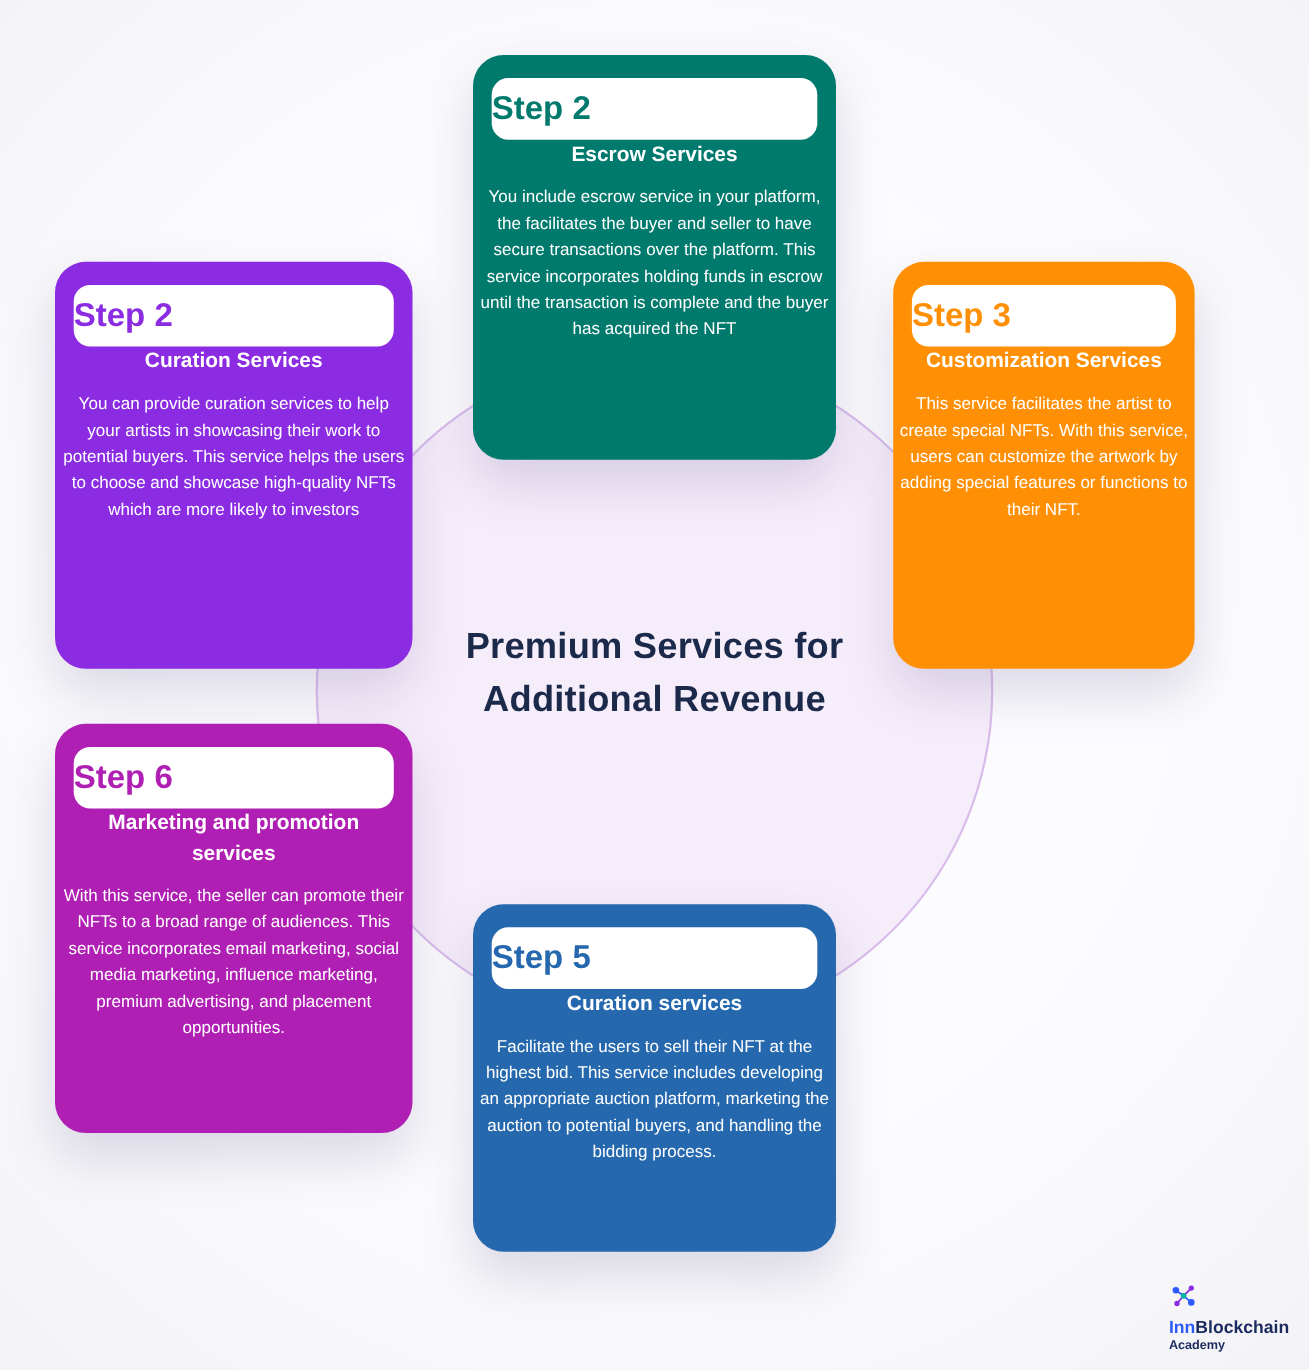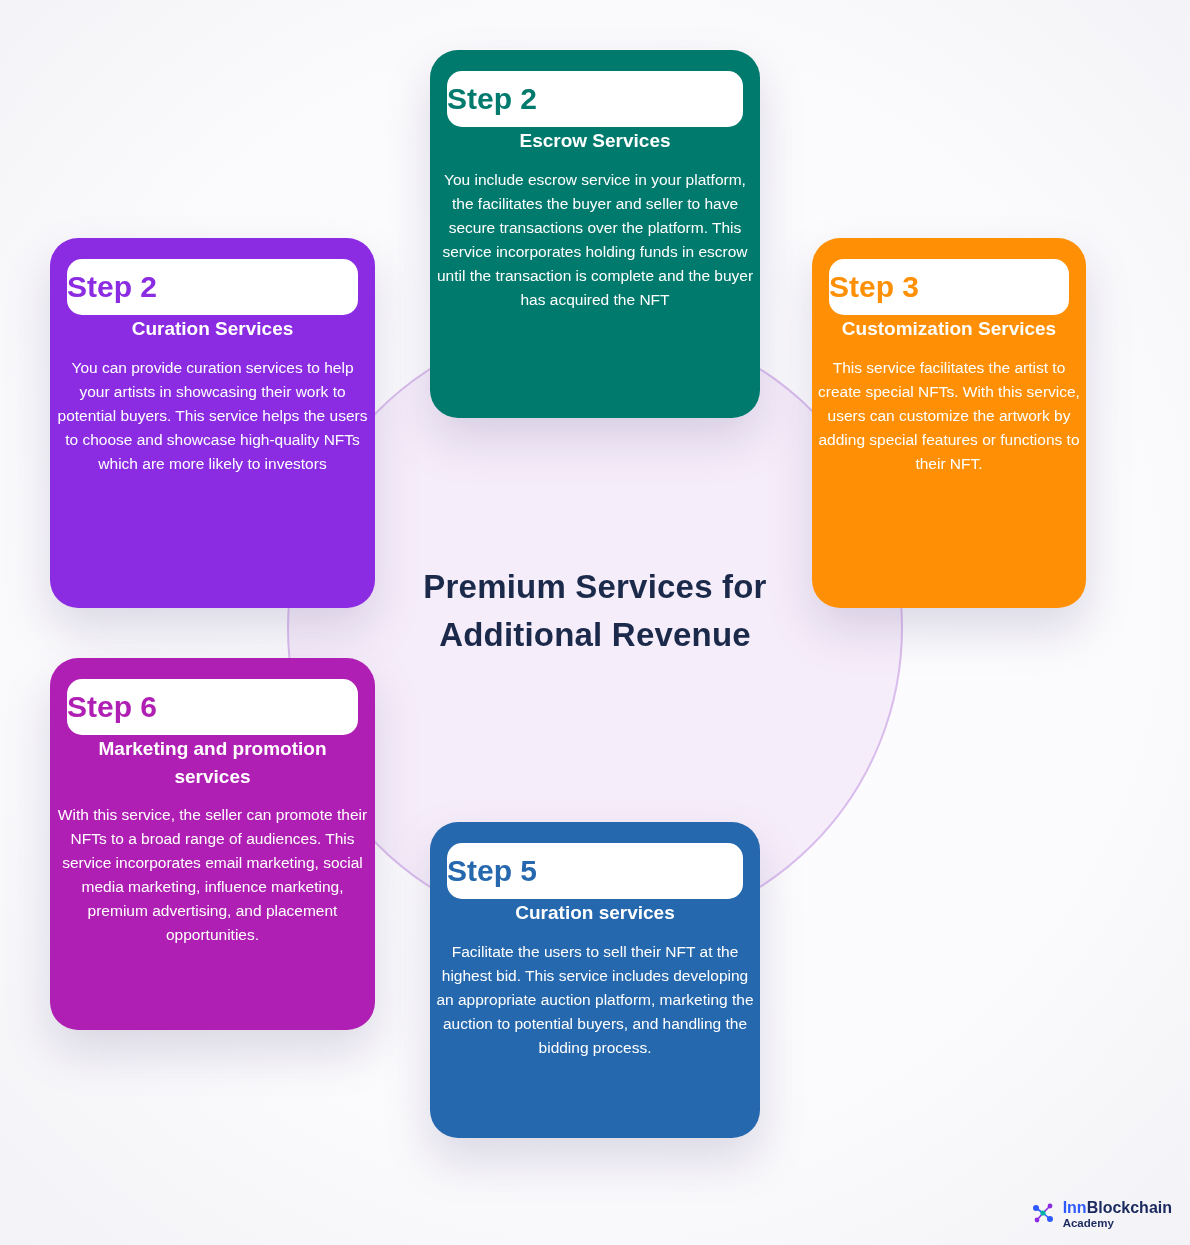--- a/index.html
+++ b/index.html
@@ -93,20 +93,21 @@
 
   
   .logo {
     position: absolute;
     right: 18px;
     bottom: 14px;
     display: flex;
     align-items: flex-start;
     gap: 7px;
     z-index: 3;
+    flex-direction: column;
   }
   .logo-icon { width: 26px; height: 26px; margin-top: 2px; }
   .logo-text-block { display: flex; flex-direction: column; line-height: 1.2; }
   .logo-line { font-size: 16px; font-weight: 700; }
   .logo-line .brand-primary { color: #2e5bff; }
   .logo-line .brand-secondary { color: #1b2a5e; }
   .logo-subtitle { font-size: 11.5px; font-weight: 700; color: #1b2a5e; }
 </style>
 </head>
 <body>

